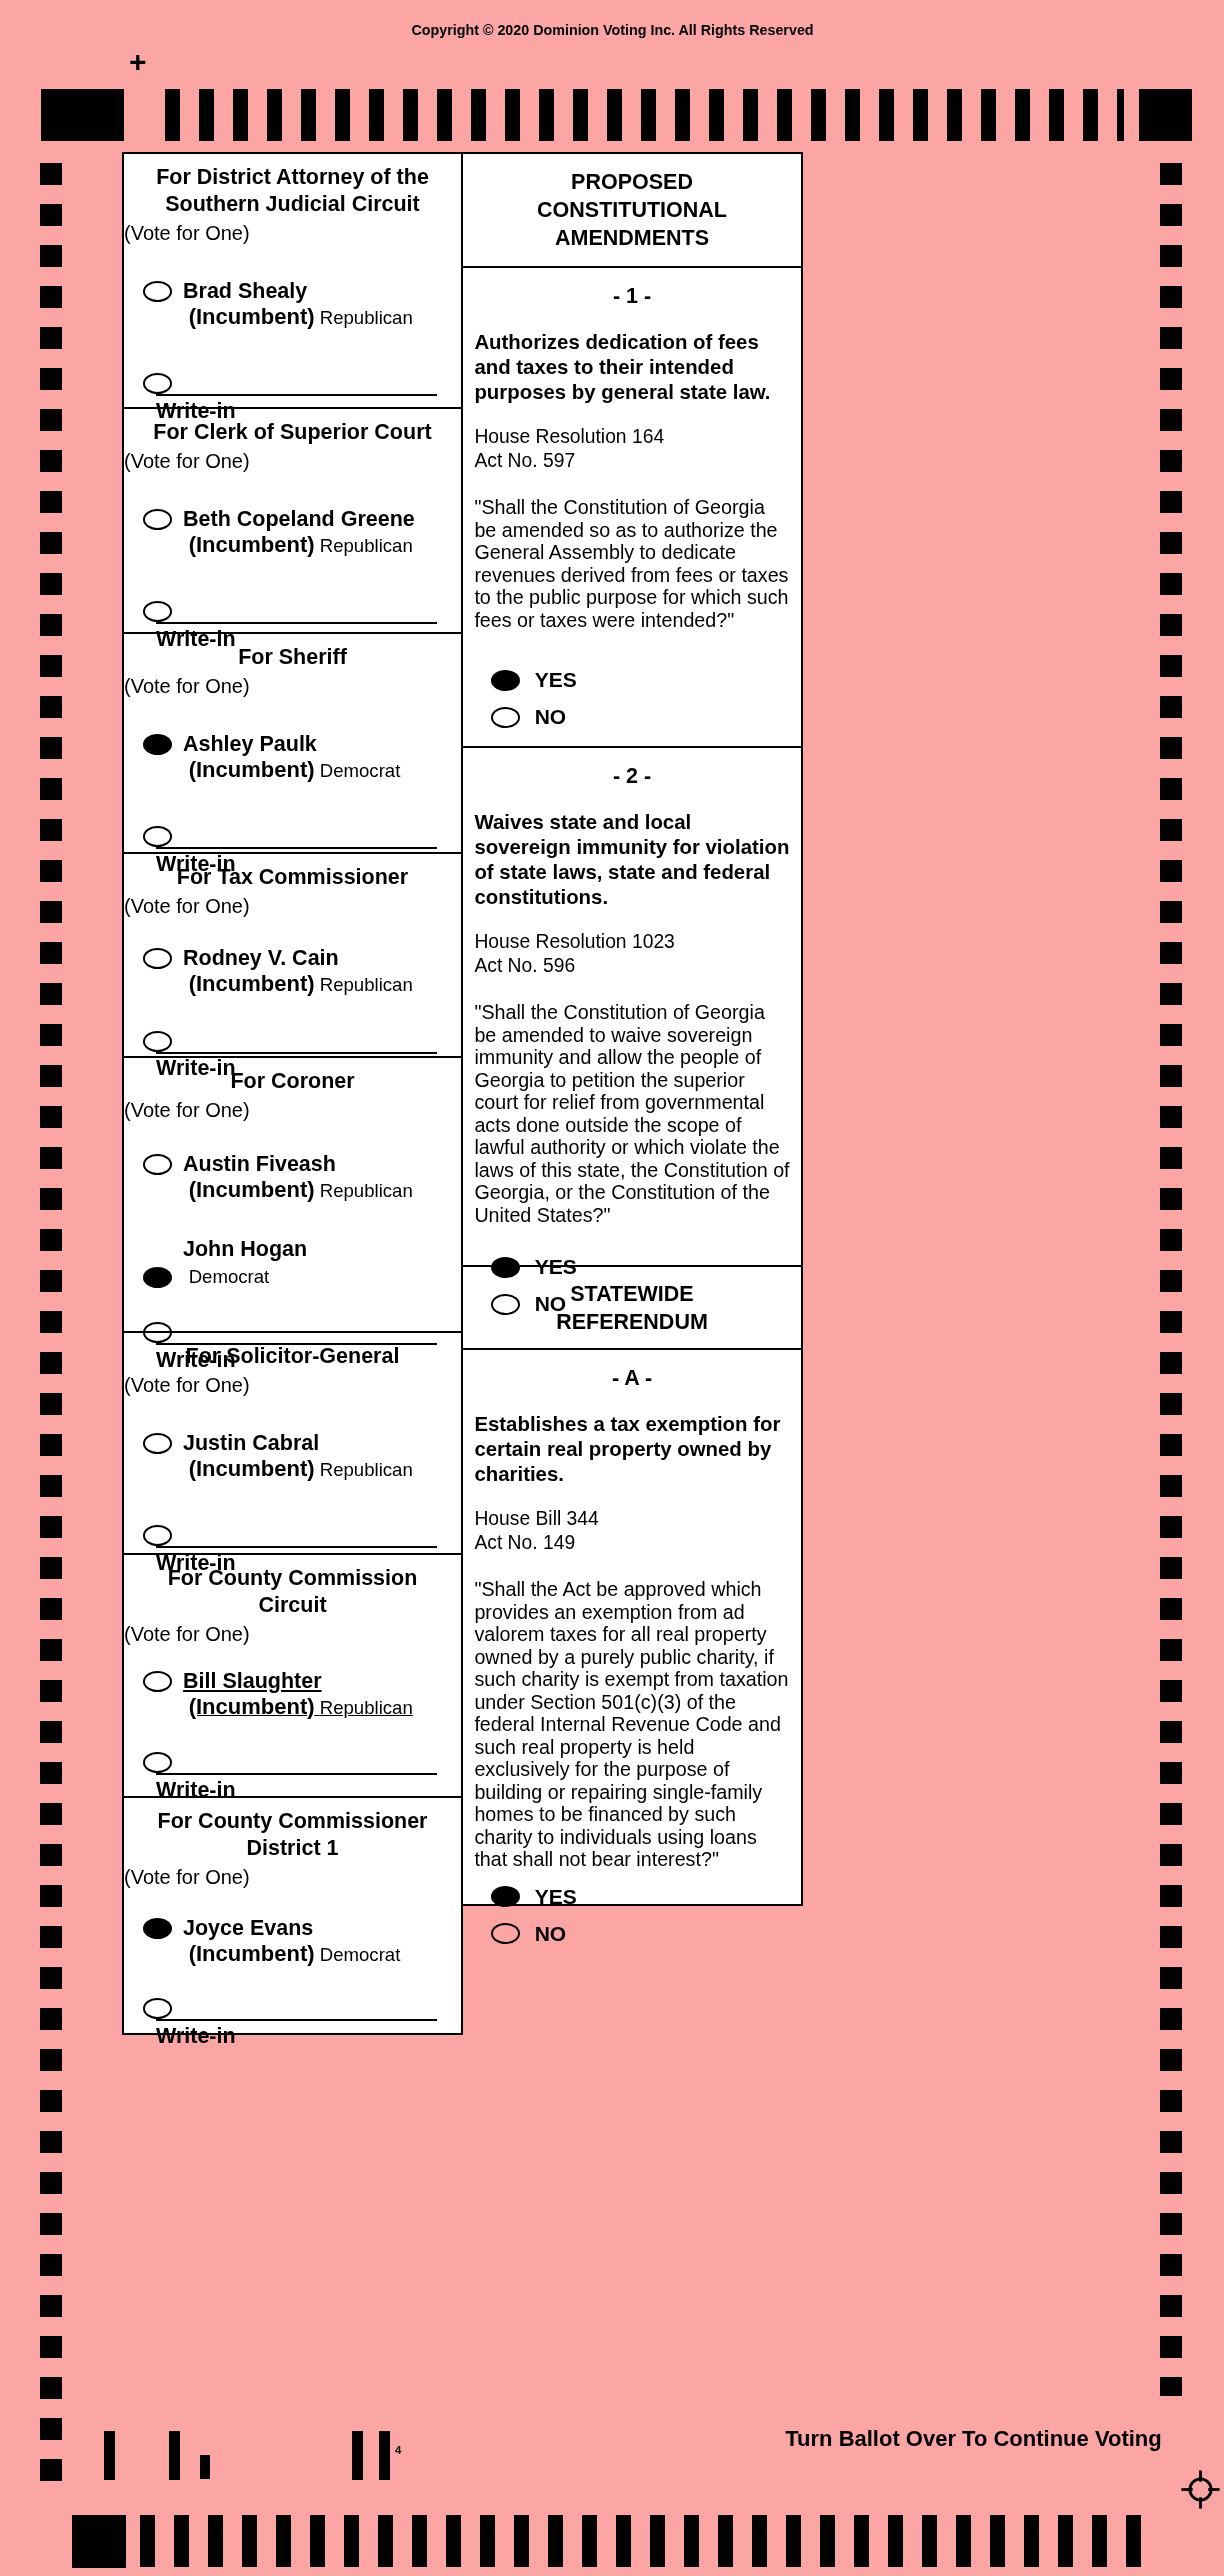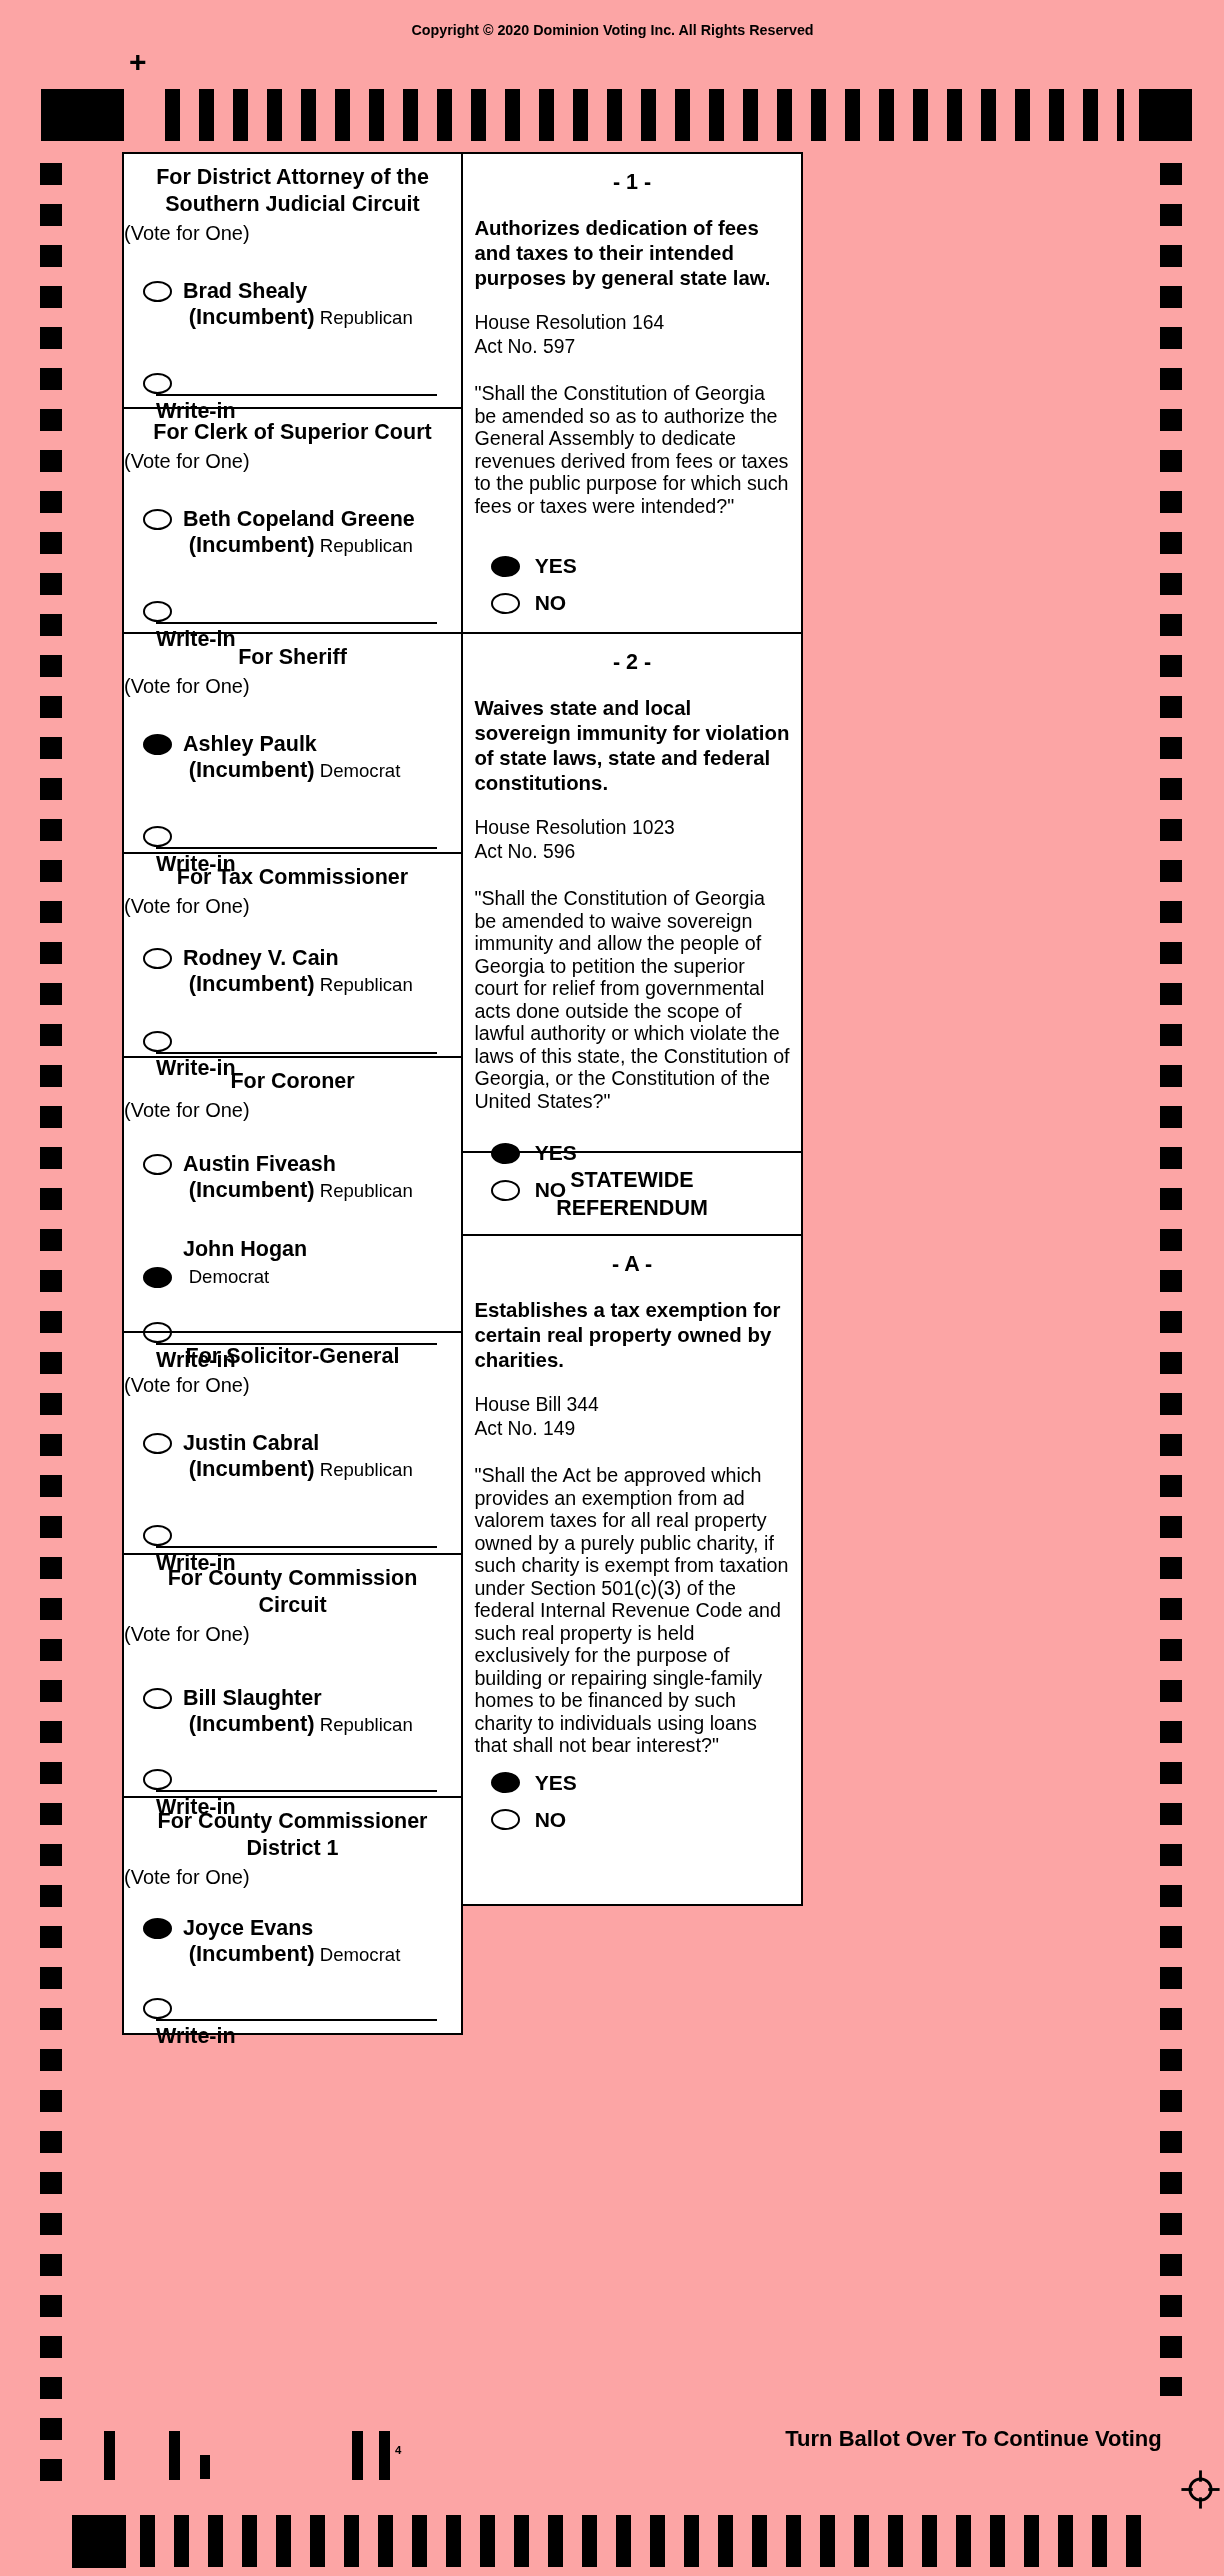--- a/index.html
+++ b/index.html
@@ -211,21 +211,21 @@
         <div class="wi-label">Write-in</div>
       </div>
     </section>
 
     <section class="contest" style="height:243px;">
       <div class="c-title">
         <div>For County Commission</div>
         <div>Circuit</div>
       </div>
       <div class="c-vote">(Vote for One)</div>
-      <div class="opt" style="margin-top:39px;">
+      <div class="opt" style="margin-top:22px;text-decoration:underline;">
         <span class="oval"></span>
         <span class="opt-text">
           <span class="opt-name">Bill Slaughter</span>
           <span class="opt-detail"><b>(Incumbent)</b> <span>Republican</span></span>
         </span>
       </div>
       <div class="opt blank" style="margin-top:30px;">
         <span class="oval"></span>
       </div>
       <div class="writein">
@@ -253,20 +253,25 @@
       <div class="writein">
         <div class="wi-line"></div>
         <div class="wi-label">Write-in</div>
       </div>
     </section>
 
   </div>
 
   <div class="box measure-box">
 
+    <div class="m-header" style="height:114px;">
+      <div>PROPOSED</div>
+      <div>CONSTITUTIONAL</div>
+      <div>AMENDMENTS</div>
+    </div>
 
     <section class="measure" style="height:480px;">
       <div class="m-num">- 1 -</div>
       <div class="m-summary">Authorizes dedication of fees and taxes to their intended purposes by general state law.</div>
       <div class="m-refs">
         <div>House Resolution 164</div>
         <div>Act No. 597</div>
       </div>
       <div class="m-question">"Shall the Constitution of Georgia be amended so as to authorize the General Assembly to dedicate revenues derived from fees or taxes to the public purpose for which such fees or taxes were intended?"</div>
       <div class="m-choices">

